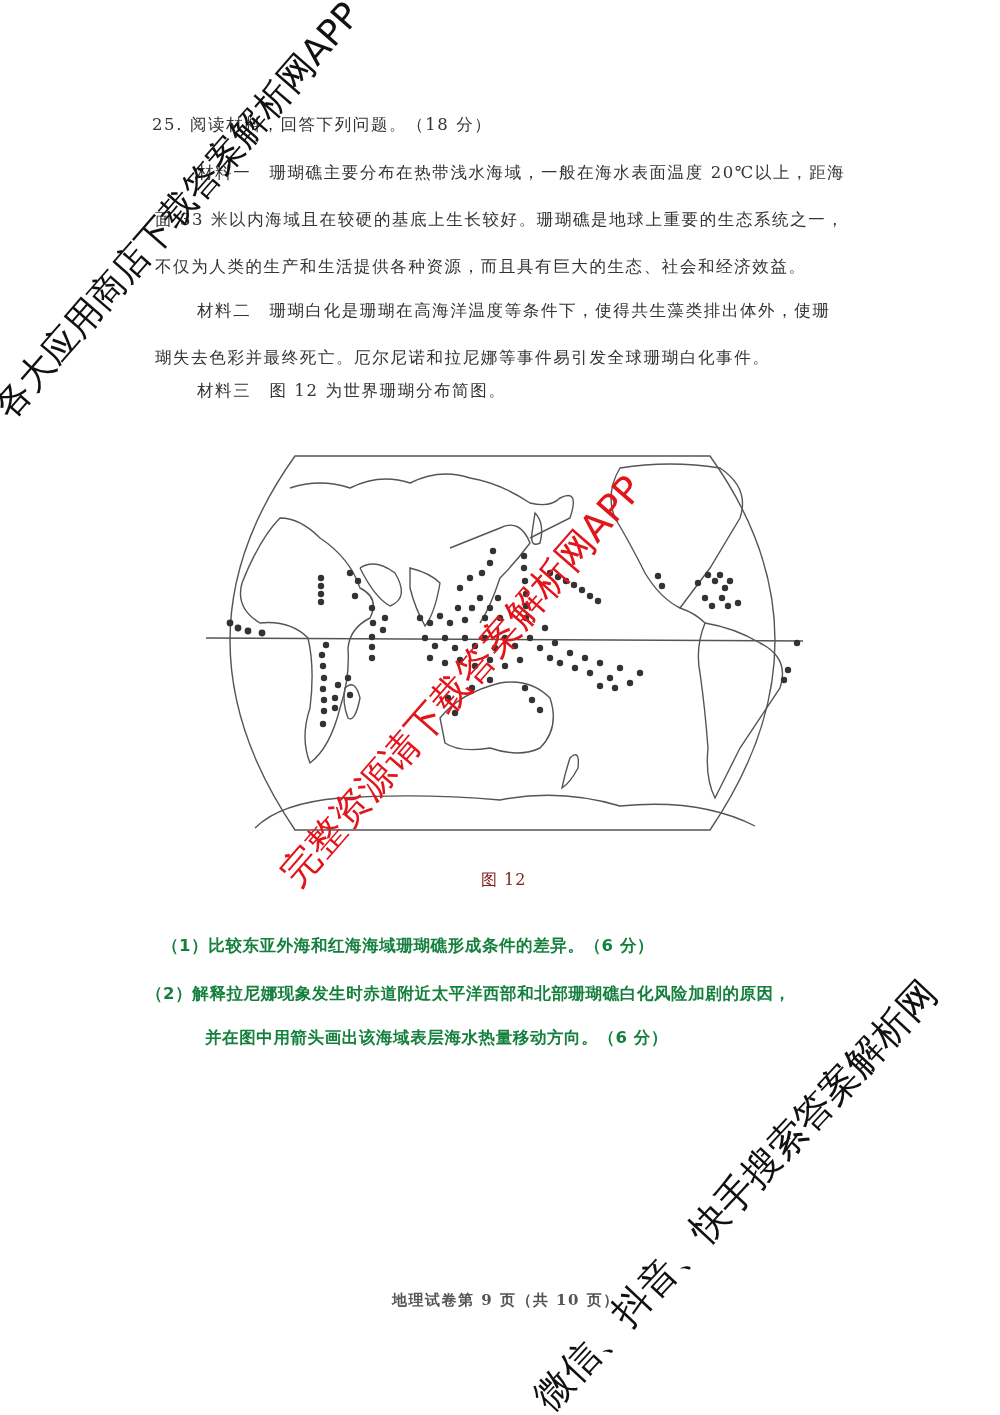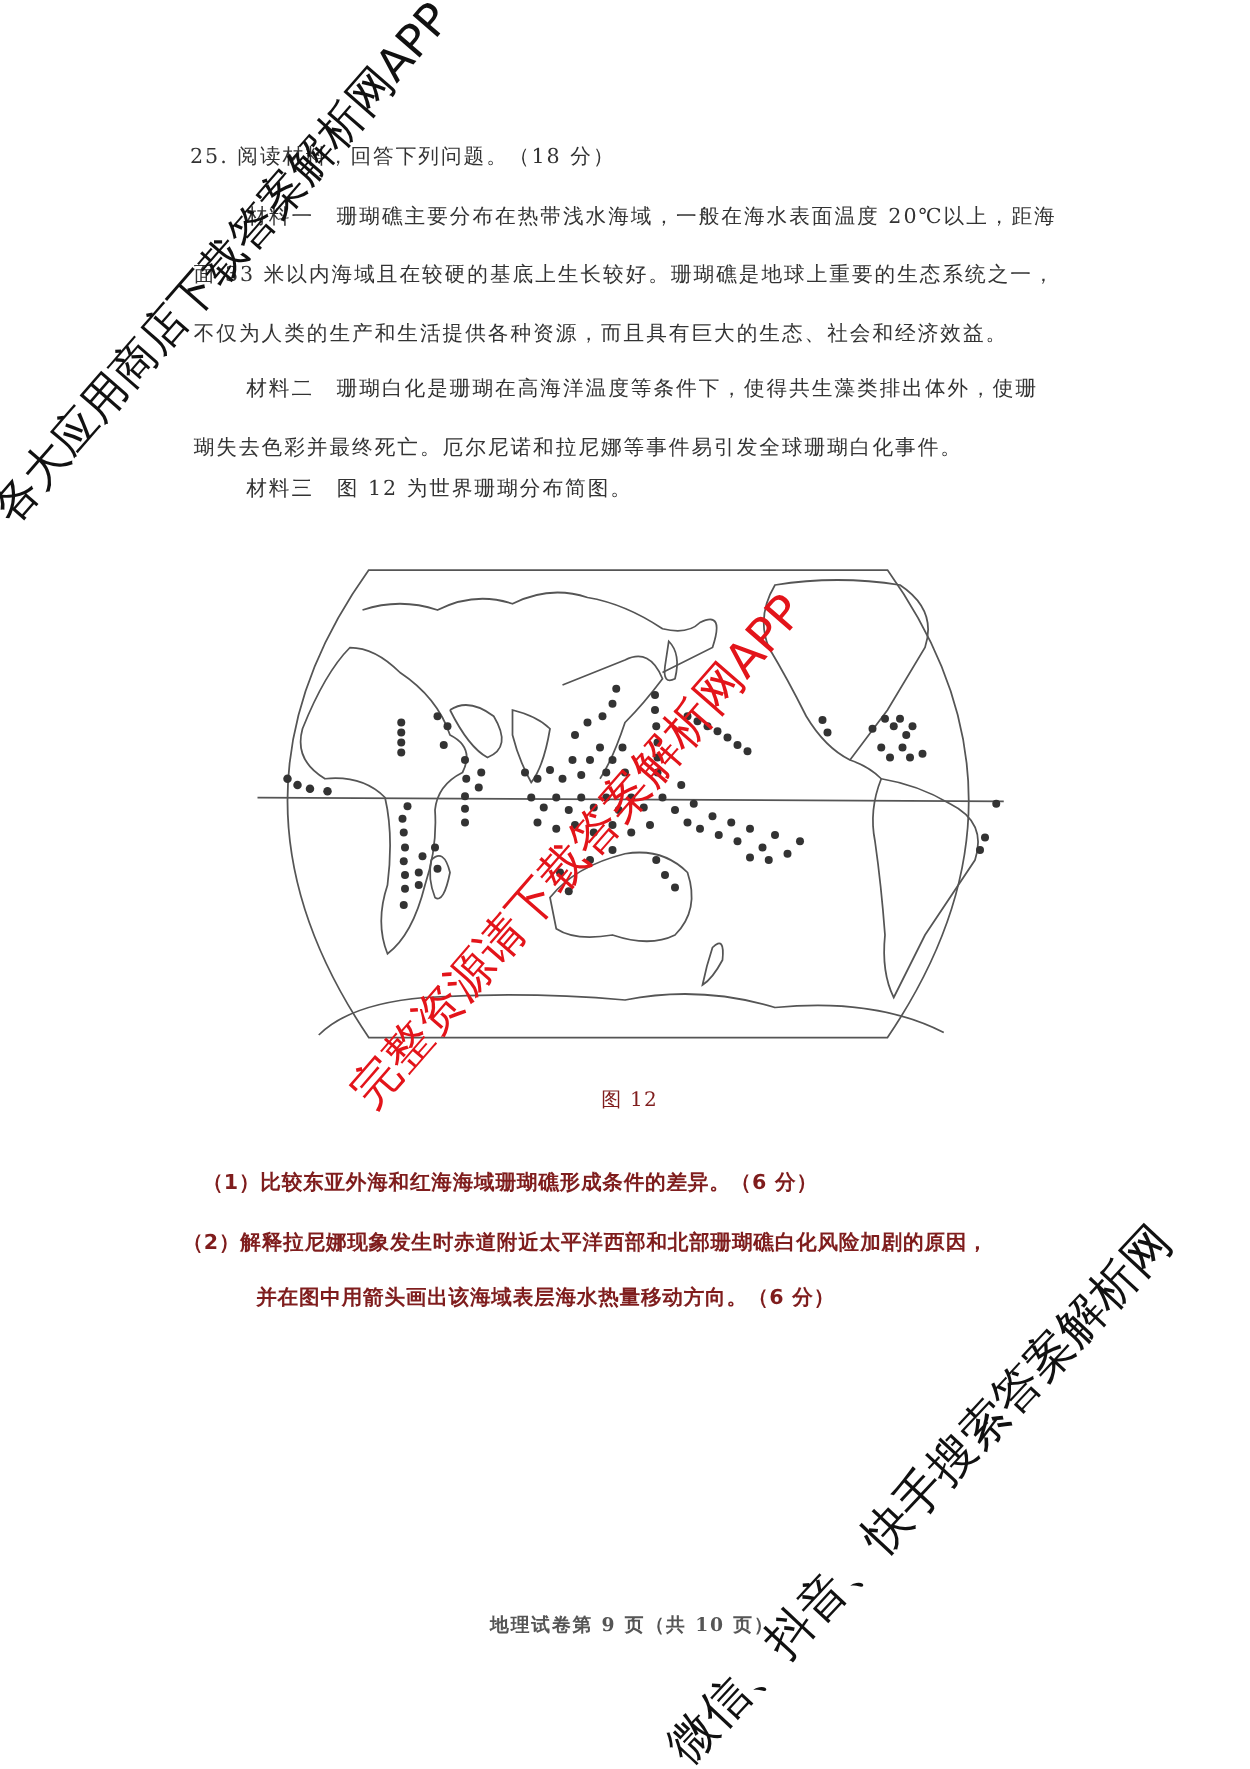--- a/index.html
+++ b/index.html
@@ -18,21 +18,21 @@
   .m1-l3 { left: 155px; top: 256px; }
   .m2-l1 { left: 197px; top: 300px; text-align: center; }
   .m2-l2 { left: 155px; top: 347px; }
   .m3-l1 { left: 197px; top: 380px; }
 
   .map-wrap { position: absolute; left: 200px; top: 448px; width: 610px; height: 390px; }
   .map-wrap svg { width: 610px; height: 390px; display: block; }
 
   .fig-caption { position: absolute; left: 481px; top: 870px; font-size: 16px; color: #7f1d1d; letter-spacing: 1px; }
 
-  .sub-q { position: absolute; font-size: 16.5px; color: #7f1d1d; white-space: nowrap; letter-spacing: 0.6px;
+  .sub-q { position: absolute; font-size: 16.5px; color: #15803d; white-space: nowrap; letter-spacing: 0.6px;
            font-family: "DejaVu Sans", "Liberation Sans", sans-serif; font-weight: bold; }
   .sq1 { left: 162px; top: 935px; }
   .sq2a { left: 146px; top: 983px; }
   .sq2b { left: 205px; top: 1027px; }
   .sq3 { left: 162px; top: 1072px; }
 
   .footer { position: absolute; left: 392px; top: 1291px; font-size: 15px; color: #555; letter-spacing: 1.5px; font-weight: bold; }
 
   .wm { position: absolute; white-space: nowrap; transform-origin: left bottom;
         font-family: "DejaVu Sans", "Liberation Sans", sans-serif; pointer-events: none; }

